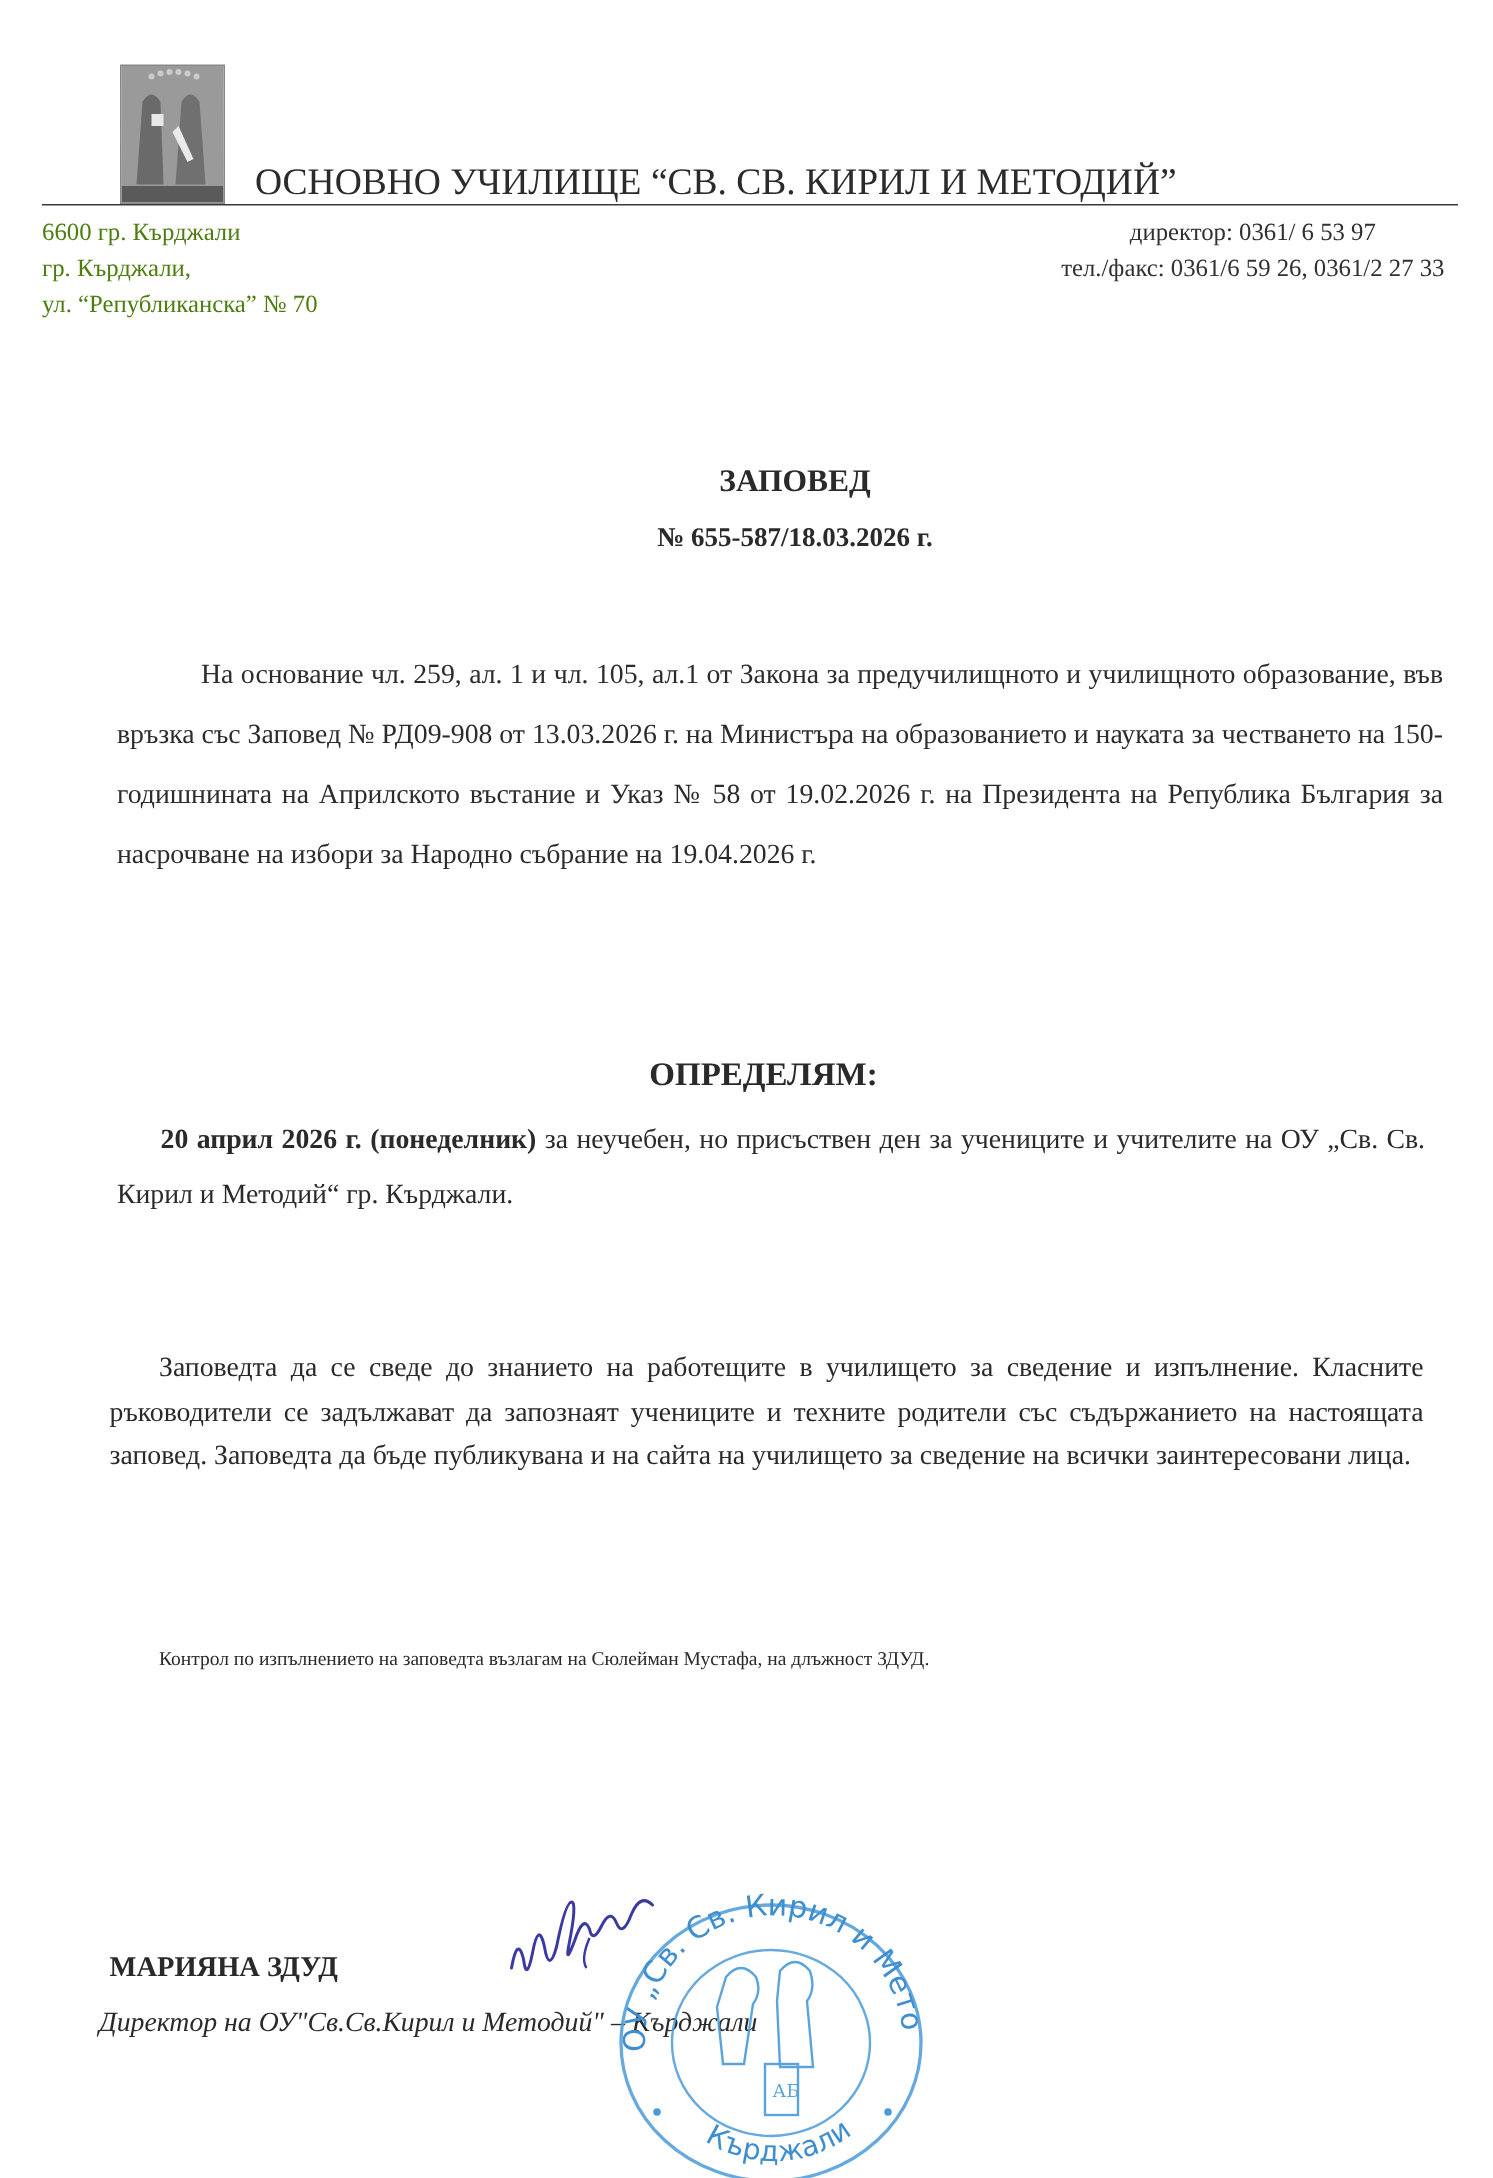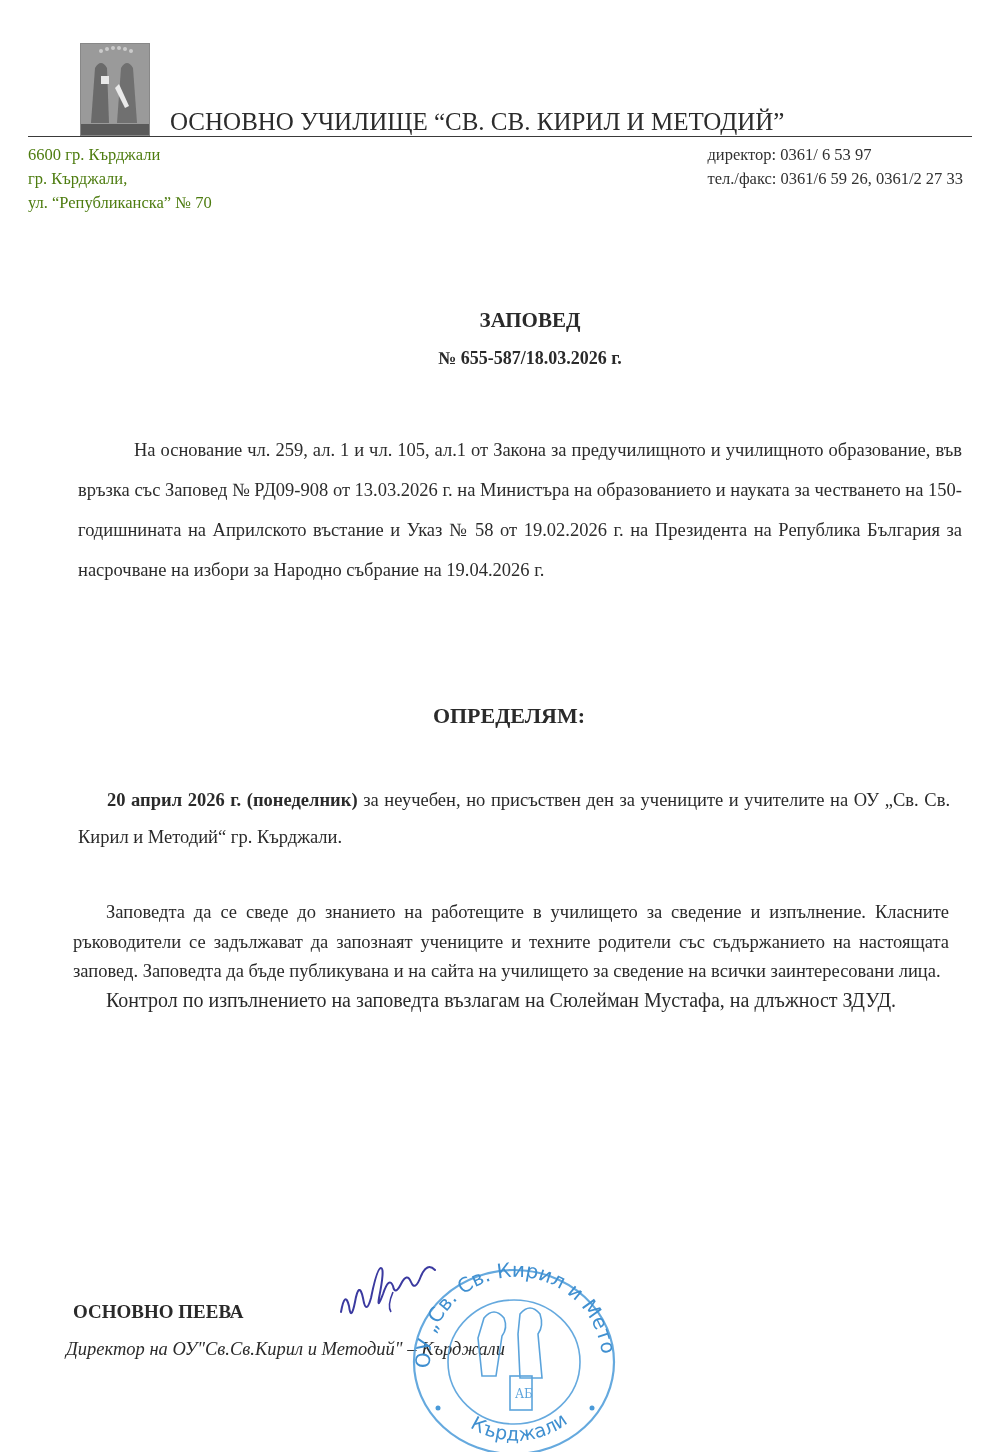--- a/index.html
+++ b/index.html
@@ -16,32 +16,32 @@
   }
   .logo svg { width: 100%; height: 100%; display: block; }
   .school-title {
     left: 170px; top: 108px; font-size: 25px; font-weight: normal; letter-spacing: 0px;
     color: #2b2b2b; white-space: nowrap;
   }
   .header-rule {
     left: 28px; top: 136px; width: 944px; height: 0; border-top: 1.5px solid #3a3a3a;
   }
   .addr { left: 28px; top: 143px; font-size: 16.5px; line-height: 24px; color: #4d7c0f; }
-  .contact { right: 32px; top: 143px; font-size: 16.5px; line-height: 24px; text-align: left; color: #303030; }
+  .contact { right: 32px; top: 143px; font-size: 16.5px; line-height: 24px; text-align: center; color: #303030; }
   .doc-title { left: 0; width: 1060px; top: 308px; text-align: center; font-size: 21px; font-weight: bold; }
   .doc-number { left: 0; width: 1060px; top: 348px; text-align: center; font-size: 18px; font-weight: bold; }
   .para {
     left: 78px; width: 884px; font-size: 18.5px; line-height: 40px; text-align: justify; color: #2c2c2c;
   }
   .para .indent { display: inline-block; width: 56px; }
   .p1 { top: 430px; }
   .decide { left: 0; width: 1018px; top: 703px; text-align: center; font-size: 22px; font-weight: bold; }
-  .p2 { left: 78px; top: 742px; width: 872px; font-size: 18.5px; line-height: 37px; text-align: justify; margin-top: 40px; }
+  .p2 { left: 78px; top: 742px; width: 872px; font-size: 18.5px; line-height: 37px; text-align: justify; }
   .p3 { left: 73px; top: 898px; width: 876px; font-size: 18.5px; line-height: 29.5px; text-align: justify; }
-  .p4 { left: 73px; top: 982px; width: 876px; font-size: 20px; line-height: 37px; text-align: justify; }
+  .p4 { left: 73px; top: 1087px; width: 876px; font-size: 13px; line-height: 37px; text-align: justify; }
   .signer-name { left: 73px; top: 1301px; font-size: 19px; font-weight: bold; }
   .signer-role { left: 66px; top: 1339px; font-size: 18.5px; font-style: italic; white-space: nowrap; }
   .signature { left: 333px; top: 1262px; width: 130px; height: 70px; }
   .stamp { left: 402px; top: 1258px; width: 222px; height: 196px; }
 </style>
 </head>
 <body>
 
 <div class="abs logo">
   <svg viewBox="0 0 68 91" preserveAspectRatio="none">
@@ -87,21 +87,21 @@
 </div>
 
 <div class="abs p3">
   <span style="display:inline-block;width:33px"></span><span>Заповедта да се сведе до знанието на работещите в училището за сведение и изпълнение. Класните ръководители се задължават да запознаят учениците и техните родители със съдържанието на настоящата заповед. Заповедта да бъде публикувана и на сайта на училището за сведение на всички заинтересовани лица.</span>
 </div>
 
 <div class="abs p4">
   <span style="display:inline-block;width:33px"></span><span>Контрол по изпълнението на заповедта възлагам на Сюлейман Мустафа, на длъжност ЗДУД.</span>
 </div>
 
-<div class="abs signer-name">ОСНОВНО ПЕЕВА</div>
+<div class="abs signer-name">МАРИЯНА ЗДУД</div>
 <div class="abs signer-role">Директор на ОУ"Св.Св.Кирил и Методий" – Кърджали</div>
 
 <svg class="abs signature" viewBox="0 0 130 70">
   <path d="M8 50 q4 -22 8 -6 q2 16 6 -4 q4 -22 8 -4 q3 18 8 0 q6 -30 10 -30 q4 0 -2 30 q-2 12 4 -4 q6 -18 10 -8 q2 10 8 -2 q6 -12 10 -2 q4 10 10 -6 q6 -14 14 -6" fill="none" stroke="#3b3aa0" stroke-width="2" stroke-linecap="round"></path>
   <path d="M60 30 q-6 14 -2 20" fill="none" stroke="#3b3aa0" stroke-width="1.6"></path>
 </svg>
 
 <svg class="abs stamp" viewBox="0 0 222 196">
   <defs>
     <path id="arcTop" d="M 28 110 A 86 86 0 0 1 200 100"></path>

